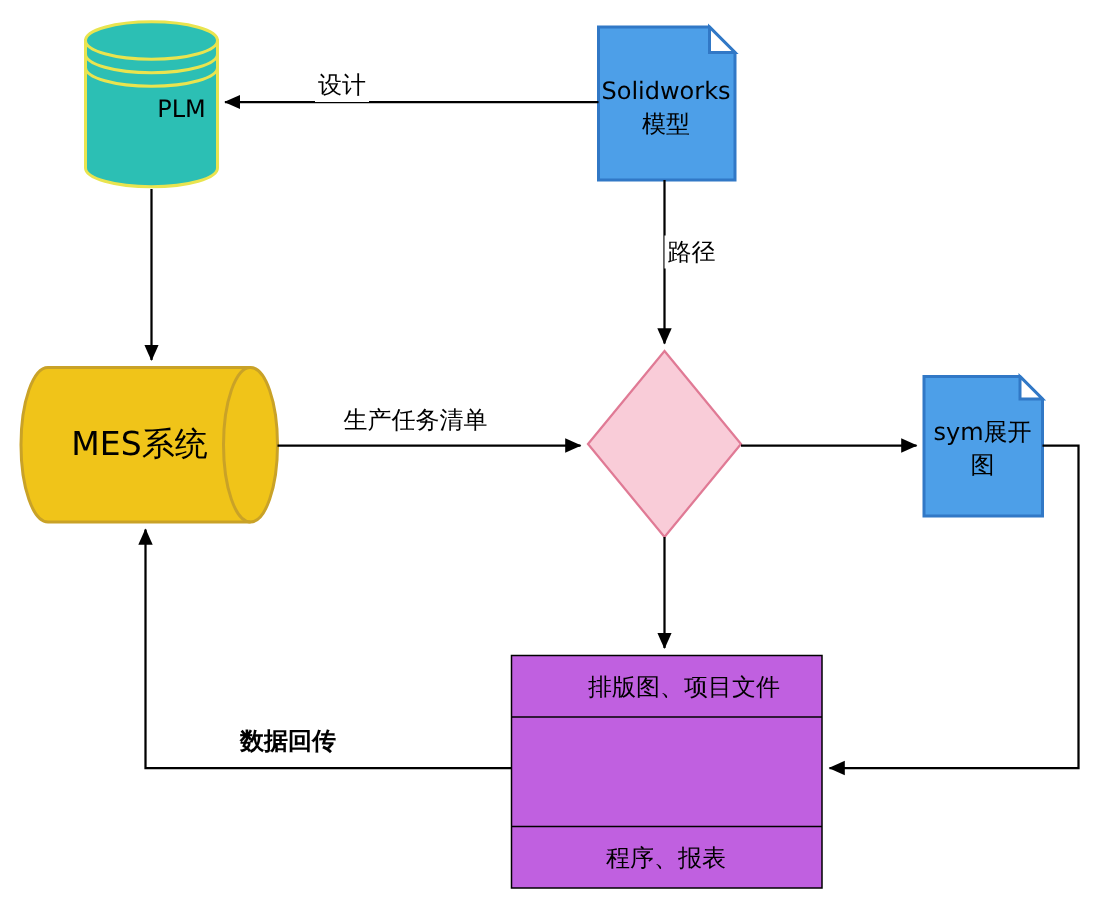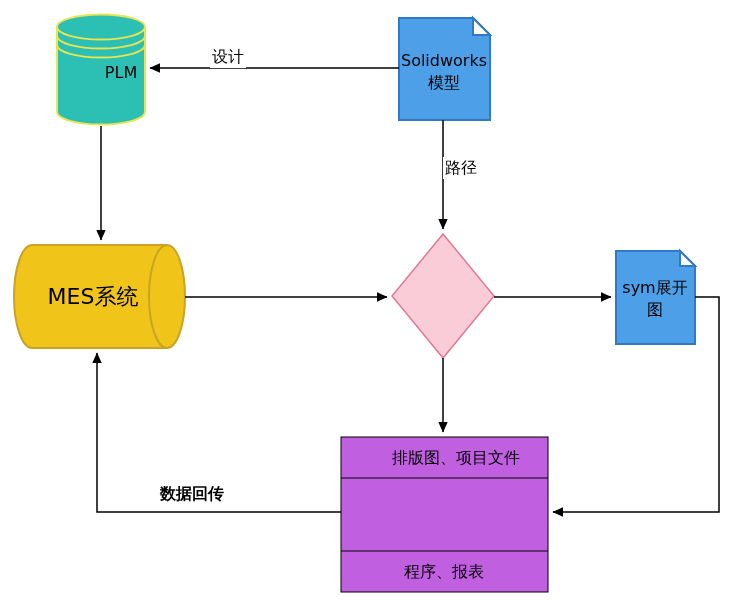--- a/index.html
+++ b/index.html
@@ -96,15 +96,16 @@
   <div class="label" style="left:655px; top:299px;">
     <div>sym展开</div>
     <div>图</div>
   </div>
 
   <div class="label" style="left:444px; top:458px;margin-left:12px;">排版图、项目文件</div>
   <div class="label" style="left:444px; top:572px;">程序、报表</div>
 
   <div class="label edge-label" style="left:228px; top:57px;">设计</div>
   <div class="label edge-label" style="left:461px; top:168px;">路径</div>
+  <div class="label edge-label" style="left:277px; top:280px;">生产任务清单</div>
   <div class="label edge-label" style="left:192px; top:494px;font-weight:bold;">数据回传</div>
 
 </div>
 
 </body></html>

